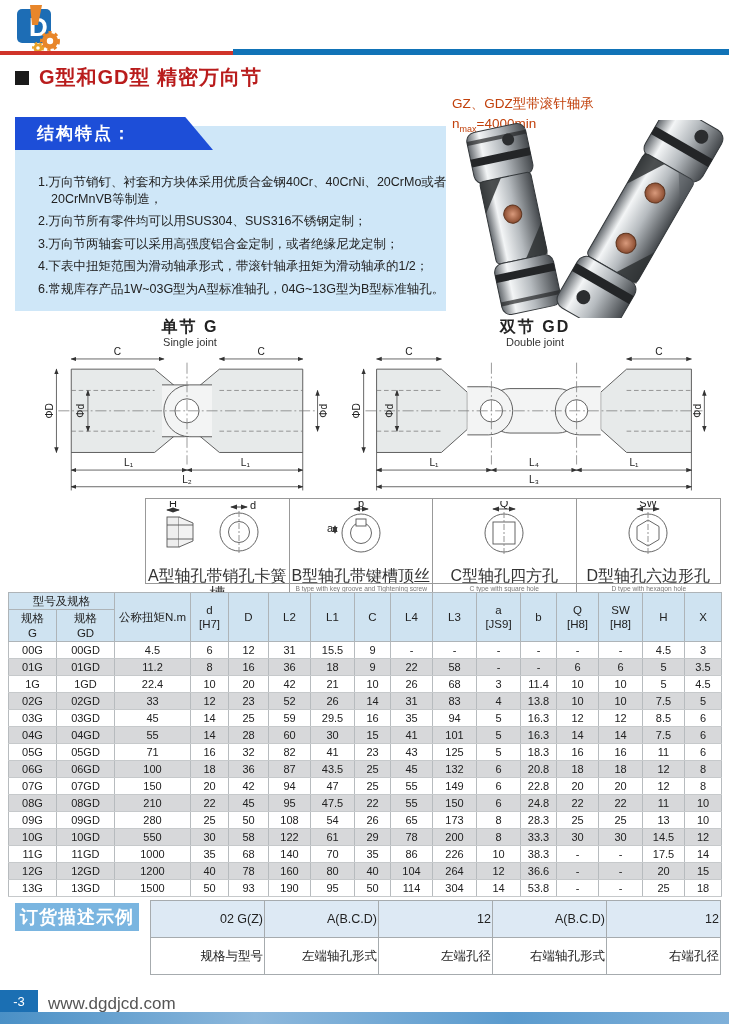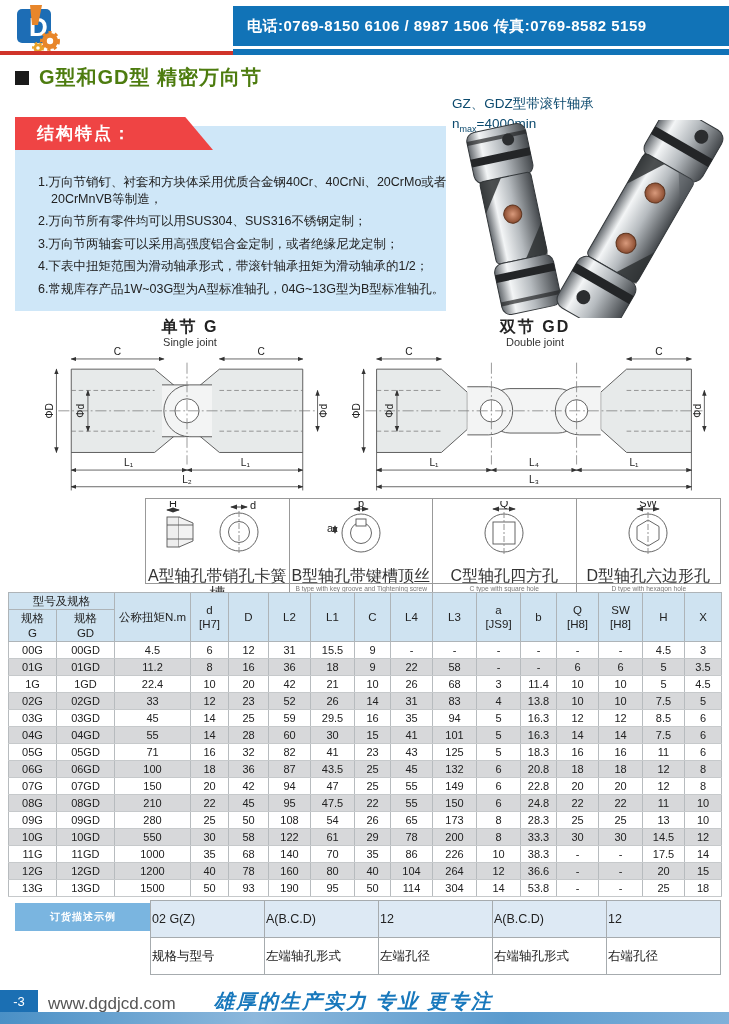--- a/index.html
+++ b/index.html
@@ -11,30 +11,30 @@
             color:#fff;font-size:15px;font-weight:bold;line-height:40px;padding-left:14px;letter-spacing:.5px;}
   .phonebar-strip{position:absolute;left:233px;top:49px;width:496px;height:6px;background:#1173b7;}
   .logo{position:absolute;left:16px;top:3px;display:flex;align-items:center;gap:6px;}
   .logo-texts{display:flex;flex-direction:column;line-height:1;}
   .brand-cn{color:#1565ad;font-size:23px;font-weight:bold;letter-spacing:2px;}
   .brand-en{color:#1565ad;font-size:13px;font-weight:bold;letter-spacing:3.5px;margin-top:3px;}
   .logo-redline{position:absolute;left:0;top:51px;width:233px;height:4px;background:#d0342a;}
   
   .title-row{position:absolute;left:15px;top:64px;display:flex;align-items:center;gap:10px;}
   .title-sq{width:14px;height:14px;background:#1a1a1a;}
-  .page-title{color:#4d7c0f;font-size:20px;font-weight:bold;letter-spacing:1px;}
+  .page-title{color:#b91c1c;font-size:20px;font-weight:bold;letter-spacing:1px;}
   
   .feat-panel{position:absolute;left:15px;top:126px;width:431px;height:185px;background:#cfe7f8;}
-  .feat-banner{position:absolute;left:15px;top:117px;width:198px;height:33px;background:#ef4444;
+  .feat-banner{position:absolute;left:15px;top:117px;width:198px;height:33px;background:#1d4ed8;
                clip-path:polygon(0 0,86% 0,100% 100%,0 100%);
                color:#fff;font-size:17px;font-weight:bold;line-height:33px;padding-left:22px;letter-spacing:2px;}
   .feat-list{position:absolute;left:22px;top:158px;width:418px;margin:16px;padding:0;list-style:none;}
   .feat-list li{font-size:12.5px;color:#222;line-height:1.32;margin-bottom:6px;padding-left:13px;text-indent:-13px;}
   
-  .photo-cap{position:absolute;left:452px;top:94px;color:#0c4a6e;font-size:13.5px;line-height:1.5;}
+  .photo-cap{position:absolute;left:452px;top:94px;color:#c2410c;font-size:13.5px;line-height:1.5;}
   .photo-cap sub{font-size:9px;}
   .photo-box{position:absolute;left:448px;top:120px;}
   
   .drawing-title{position:absolute;text-align:center;width:190px;line-height:1.15;}
   .drawing-title .cn{font-size:16px;font-weight:bold;color:#222;letter-spacing:2px;}
   .drawing-title .en{font-size:11px;color:#333;}
   .draw-svg{position:absolute;}
   text{font-family:"Liberation Sans","DejaVu Sans",sans-serif;}
   .dimt{font-size:11px;fill:#222;}
   
@@ -46,25 +46,25 @@
   .bore-en{font-size:7px;color:#777;line-height:1.1;transform:scale(.95);}
   
   .spec-wrap{position:absolute;left:8px;top:592px;width:713px;}
   table.spec{border-collapse:collapse;table-layout:fixed;width:713px;border:1px solid #c4b5fd;}
   table.spec th{background:#cfe3f1;font-weight:normal;font-size:11.5px;color:#222;
                 border:1px solid #aeb4b8;padding:1px 0;line-height:1.25;}
   table.spec td{font-size:11px;color:#222;text-align:center;border-left:1px solid #b7bbbe;
                 border-right:1px solid #b7bbbe;border-bottom:1px solid #c6c9cb;height:17px;padding:0;}
   table.spec tr.alt td{background:#d7d8da;}
   
-  .order-banner{position:absolute;left:15px;top:903px;width:136px;height:28px;background:#7ab5e0;
-                color:#fff;font-size:10px;font-weight:bold;text-align:center;line-height:28px;letter-spacing:1px;}
+  .order-banner{position:absolute;left:15px;top:903px;width:124px;height:28px;background:#7ab5e0;
+                color:#fff;font-size:18px;font-weight:bold;text-align:center;line-height:28px;letter-spacing:1px;}
   .order-wrap{position:absolute;left:150px;top:900px;width:571px;}
   table.order{border-collapse:collapse;table-layout:fixed;width:571px;border:1px solid #a6abae;}
-  table.order td{border:1px solid #a6abae;text-align:left;font-size:12.5px;color:#222;height:37px;margin-top:12px;}
+  table.order td{border:1px solid #a6abae;text-align:right;font-size:12.5px;color:#222;height:37px;margin-top:12px;}
   table.order tr.vals td{background:#dde9f4;}
   
   .pageno{position:absolute;left:0;top:990px;width:38px;height:24px;background:#1b6fb3;color:#fff;
           font-size:13px;text-align:center;line-height:24px;}
   .site{position:absolute;left:48px;top:994px;color:#555;font-size:17px;}
   .slogan{position:absolute;left:214px;top:988px;color:#1878bc;font-size:20px;font-weight:bold;
           font-style:italic;letter-spacing:2px;}
   .botbar{position:absolute;left:0;top:1012px;width:729px;height:12px;
           background:linear-gradient(90deg,#4a90c6,#8db8dc 35%,#5b9bce 70%,#7fb0d9);}
 </style>
@@ -79,21 +79,20 @@
       <text x="13" y="33" font-size="26" font-weight="bold" fill="#fff">D</text>
       <path d="M14,2 L26,2 L22,22 L16,22 Z" fill="#e8862a"></path>
       <circle cx="34" cy="38" r="8" fill="#e8862a"></circle>
       <circle cx="34" cy="38" r="8" fill="none" stroke="#e8862a" stroke-width="4" stroke-dasharray="3,3"></circle>
       <circle cx="34" cy="38" r="3.2" fill="#fff"></circle>
       <circle cx="22" cy="45" r="4.5" fill="#e8a22a"></circle>
       <circle cx="22" cy="45" r="4.5" fill="none" stroke="#e8a22a" stroke-width="3" stroke-dasharray="2.2,2.2"></circle>
       <circle cx="22" cy="45" r="1.8" fill="#fff"></circle>
     </svg>
   </div>
-  <div class="phonebar">电话:0769-8150 6106 / 8987 1506   传真:0769-8582 5159</div>
   <div class="phonebar-strip"></div>
   <div class="logo-redline"></div>
 
   <div class="title-row">
     <span class="title-sq"></span>
     <span class="page-title">G型和GD型 精密万向节</span>
   </div>
 
   <div class="feat-panel"></div>
   <div class="feat-banner">结构特点：</div>
@@ -652,16 +651,15 @@
         <td>左端孔径</td>
         <td>右端轴孔形式</td>
         <td>右端孔径</td>
       </tr>
     </tbody>
       </table>
   </div>
 
   <div class="pageno">-3</div>
   <div class="site">www.dgdjcd.com</div>
-  <div class="slogan">雄厚的生产实力   专业 更专注</div>
   <div class="botbar"></div>
 
 </div>
 
 </body></html>

